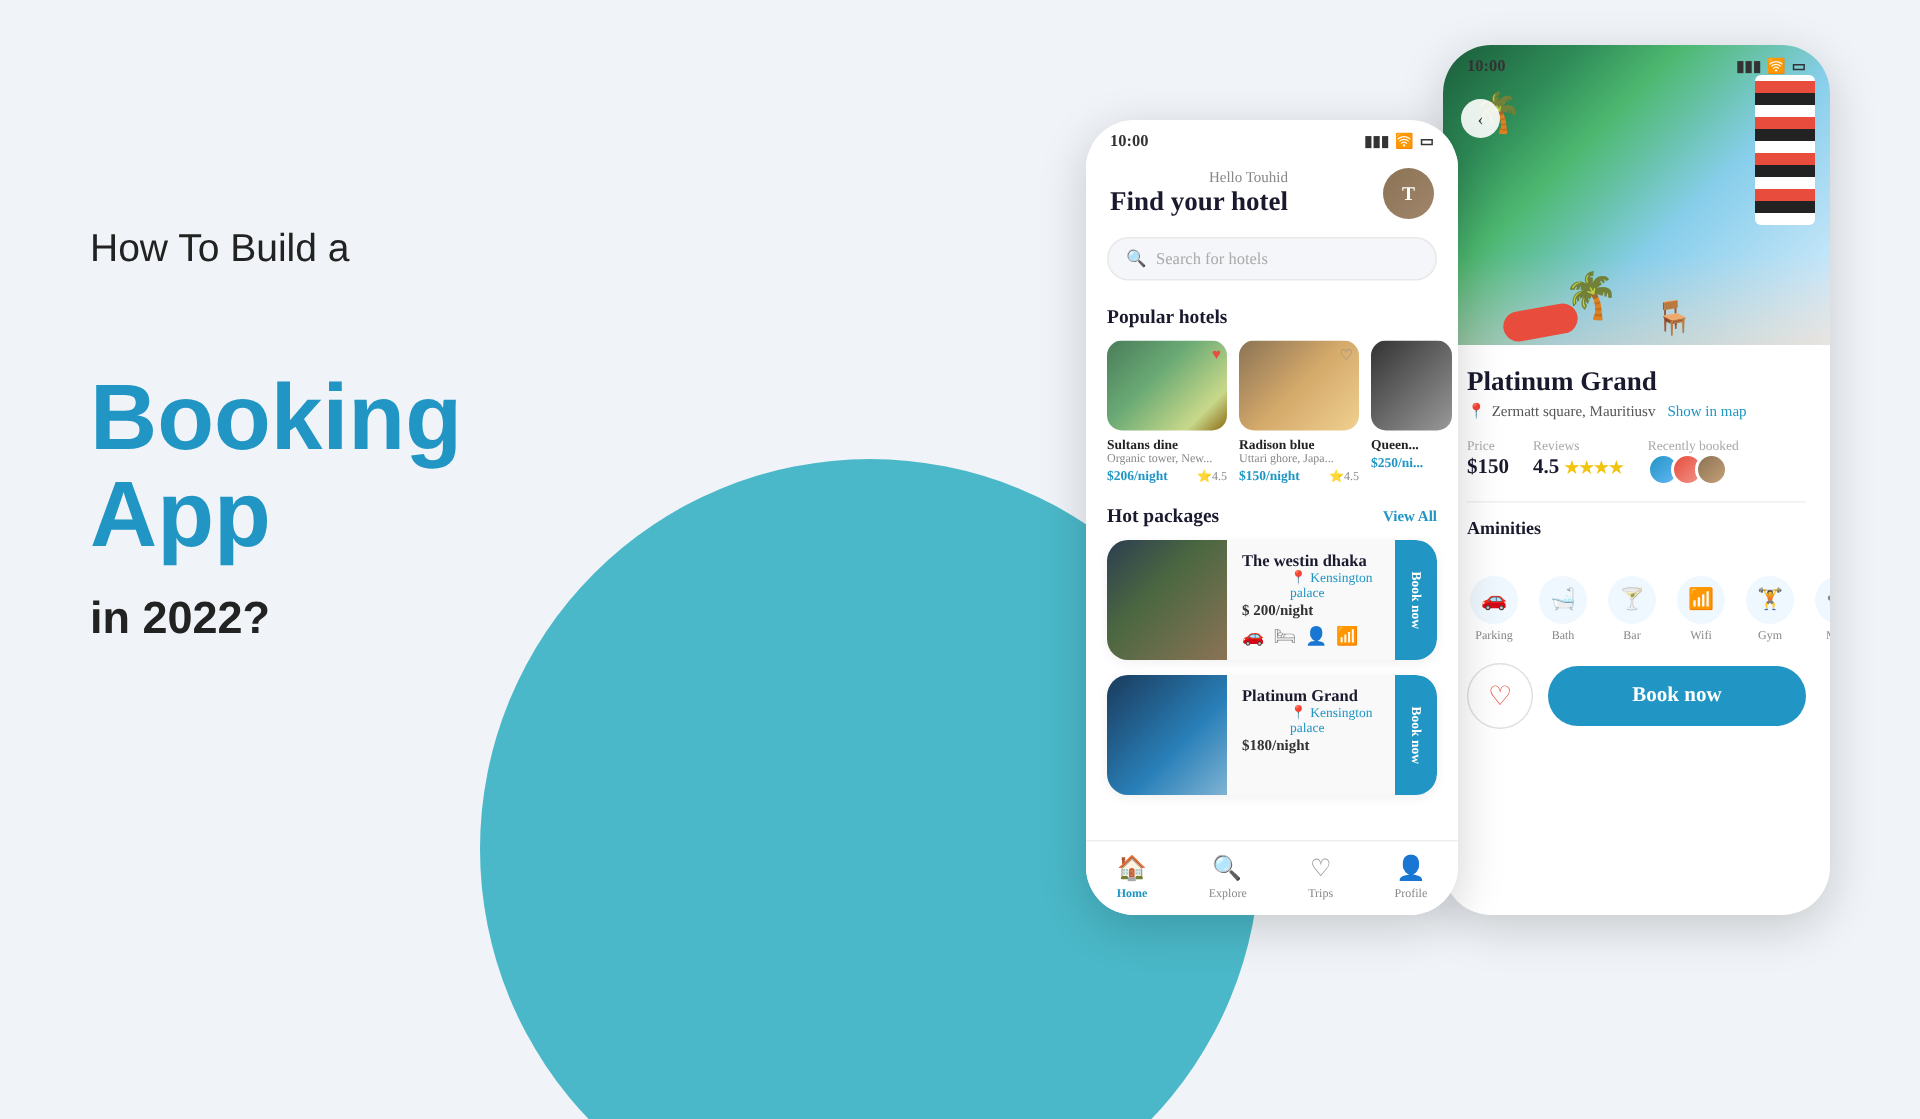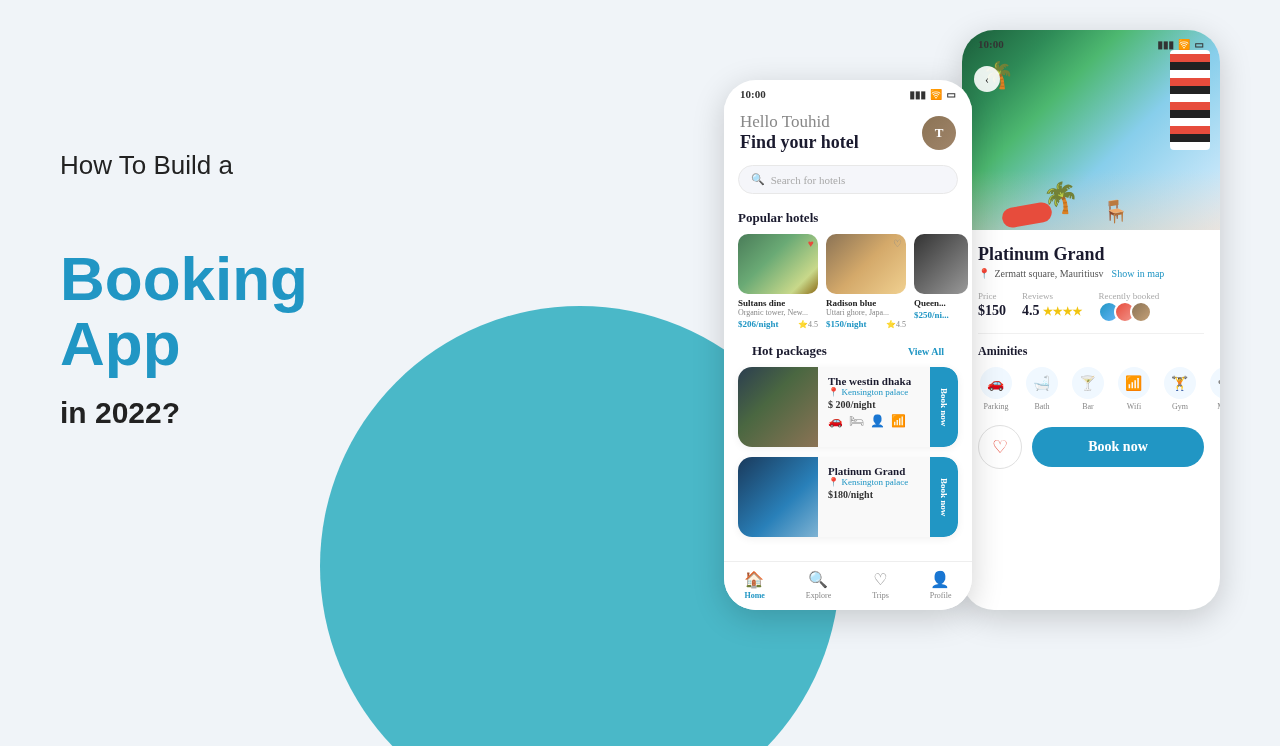--- a/index.html
+++ b/index.html
@@ -102,22 +102,23 @@
       align-items: center;
       font-size: 10px;
     }
 
     
     .phone-header {
       padding: 8px 16px 12px;
       background: #fff;
     }
     .phone-header .greeting {
-      font-size: 17px;
+      font-size: 10px;
       color: #888;
+      text-align: right;
     }
     .phone-header .title {
       font-size: 18px;
       font-weight: 700;
       color: #1a1a2e;
     }
     .avatar-small {
       width: 34px;
       height: 34px;
       border-radius: 50%;
@@ -225,21 +226,21 @@
       right: 4px;
       color: #888;
       font-size: 10px;
     }
 
     
     .section-header {
       display: flex;
       justify-content: space-between;
       align-items: center;
-      padding: 4px 28px 8px;
+      padding: 4px 14px 8px;
     }
     .section-header .title {
       font-size: 13px;
       font-weight: 700;
       color: #1a1a2e;
     }
     .section-header .view-all {
       font-size: 10px;
       color: #2196c4;
       font-weight: 600;
@@ -272,20 +273,21 @@
     }
     .package-name {
       font-size: 11px;
       font-weight: 700;
       color: #1a1a2e;
     }
     .package-location {
       font-size: 9px;
       color: #2196c4;
       margin-bottom: 2px;
+      margin-left: 32px;
     }
     .package-price {
       font-size: 10px;
       font-weight: 600;
       color: #333;
     }
     .package-amenities {
       display: flex;
       gap: 6px;
       margin-top: 4px;
@@ -418,21 +420,21 @@
     }
     .rbi:first-child { margin-left: 0; background: linear-gradient(135deg, #2196c4, #64b5f6); }
     .rbi:nth-child(2) { background: linear-gradient(135deg, #e74c3c, #f1948a); }
 
     .amenities-section {}
     .amenities-title {
       font-size: 12px;
       font-weight: 700;
       color: #1a1a2e;
       margin-top: 10px;
-      margin-bottom: 8px;
+      margin-bottom: 24px;
     }
     .amenities-grid {
       display: flex;
       gap: 10px;
       justify-content: flex-start;
     }
     .amenity-item {
       display: flex;
       flex-direction: column;
       align-items: center;

